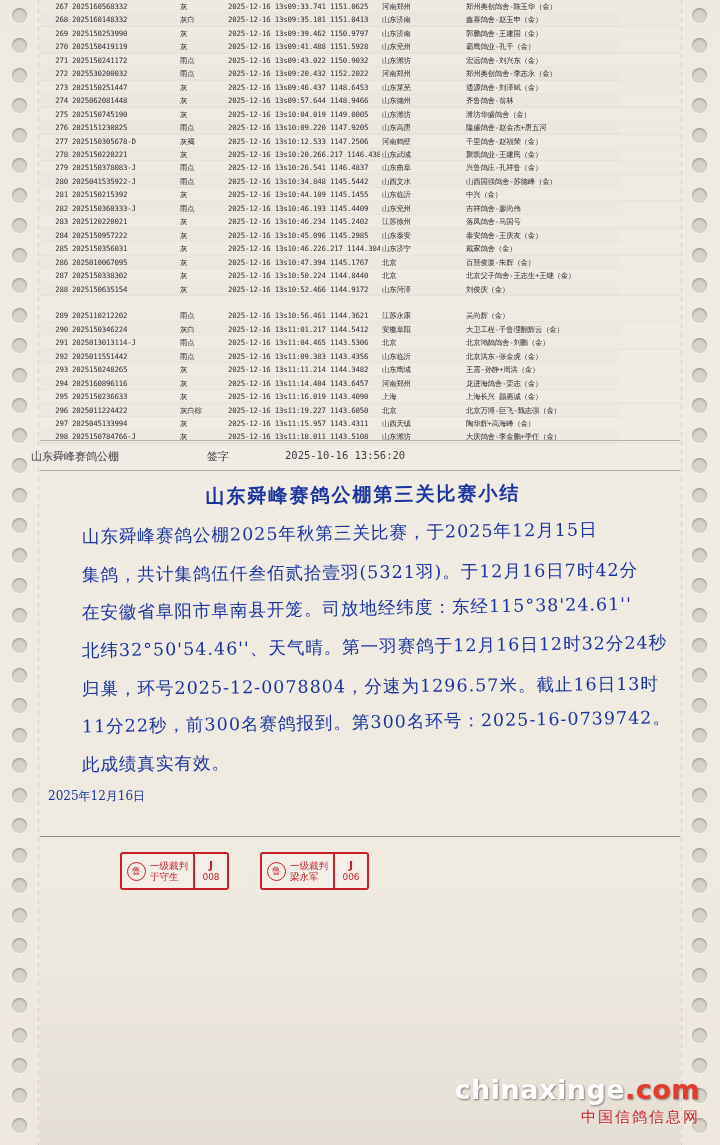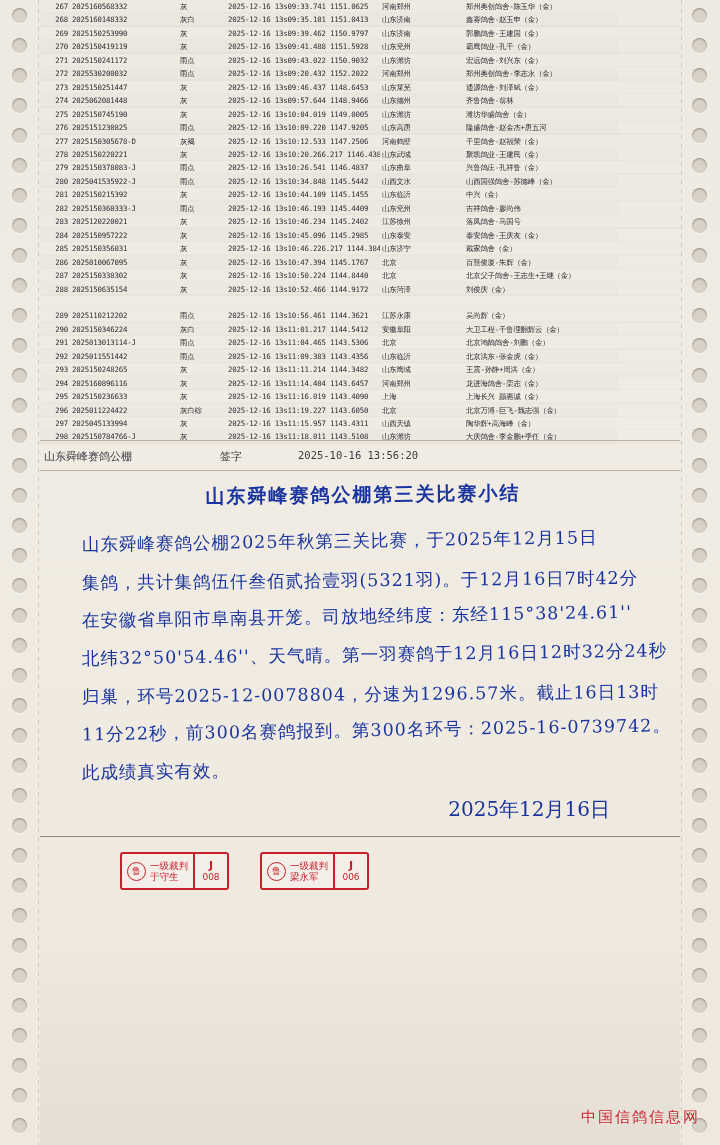--- a/index.html
+++ b/index.html
@@ -62,21 +62,21 @@
   
   .table-wrap:after{
     content:"";position:absolute;left:0;top:0;right:0;bottom:0;
     background:repeating-linear-gradient(180deg,rgba(255,255,255,0) 0 12px,rgba(0,0,0,.025) 12px 13.45px);
     pointer-events:none;
   }
 
   .gap-row td{height:8px;}
 
   .footer-line{
-    position:absolute;left:40px;top:447px;width:640px;height:22px;
+    position:absolute;left:27px;top:447px;width:640px;height:22px;
     font-family:"DejaVu Sans","Liberation Sans",sans-serif;
     font-size:11px;color:#3a3a42;
   }
   .footer-line .loft{position:absolute;left:4px;top:2px;}
   .footer-line .sign{position:absolute;left:180px;top:2px;}
   .footer-line .stamp{position:absolute;left:258px;top:2px;font-family:"DejaVu Sans Mono",monospace;font-size:10.5px;}
 
   .rule{
     position:absolute;left:40px;width:640px;height:1px;background:#b9b2a4;
   }
@@ -88,28 +88,28 @@
     position:absolute;left:48px;top:474px;width:630px;height:360px;
     color:#19349e;
     font-family:"DejaVu Serif","Liberation Serif",serif;
   }
   .report .h-title{
     text-align:center;font-size:19px;font-weight:bold;letter-spacing:2px;
     margin-top:8px;
     transform:rotate(-0.6deg);
   }
   .report .h-body{
-    margin-top:18px;
+    margin-top:10px;
     font-size:17.5px;
     line-height:38px;
     letter-spacing:1px;
     text-indent:34px;
   }
   .report .h-date{
-    margin-top:4px;text-align:right;padding-right:68px;font-size:20px;
+    margin-top:4px;padding-right:68px;font-size:12px;
   }
   .hl{display:block;transform:rotate(-0.8deg);transform-origin:left center;}
   .hl.i2{transform:rotate(-0.5deg);}
   .hl.i3{transform:rotate(-0.9deg);}
 
   .hand-underline{
     position:absolute;left:40px;top:836px;width:640px;height:1px;background:#8f887a;
   }
 
   
@@ -143,21 +143,21 @@
     position:absolute;right:20px;bottom:18px;text-align:right;
   }
   .wm .wm-en{
     font-size:27px;font-weight:bold;color:#ffffff;
     text-shadow:1px 1px 2px rgba(0,0,0,.45);
     letter-spacing:0.5px;
     font-family:"DejaVu Sans","Liberation Sans",sans-serif;
   }
   .wm .wm-en .dot{color:#e43b2c;}
   .wm .wm-cn{
-    font-size:15px;color:#c8202a;margin-top:19px;letter-spacing:2px;
+    font-size:15px;color:#c8202a;margin-top:3px;letter-spacing:2px;
     text-shadow:0 1px 1px rgba(255,255,255,.6);
   }
 
   
   .shade{
     position:absolute;left:40px;top:930px;width:640px;height:215px;
     background:linear-gradient(180deg,rgba(0,0,0,0) 0%,rgba(0,0,0,.045) 100%);
     pointer-events:none;
   }
 </style>
@@ -574,16 +574,19 @@
         <div class="seal-code">
           <span class="j">J</span>
           <span class="n">006</span>
         </div>
       </div>
     </div>
 
   <div class="shade"></div>
 
   <div class="wm">
+    <div class="wm-en">
+      <span>chinaxinge</span><span class="dot">.com</span>
+    </div>
     <div class="wm-cn">中国信鸽信息网</div>
   </div>
 
 </div>
 
 </body></html>

